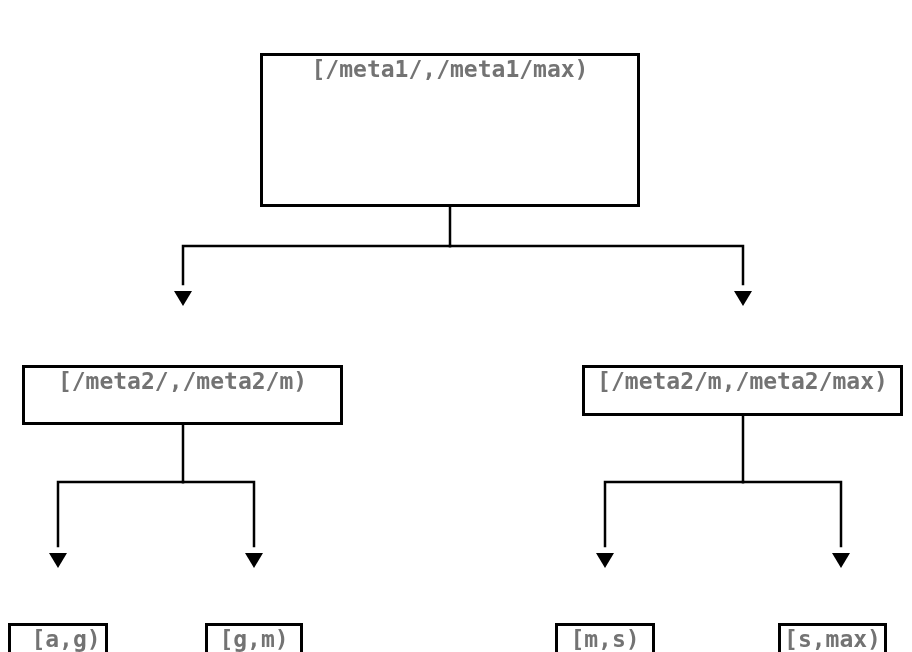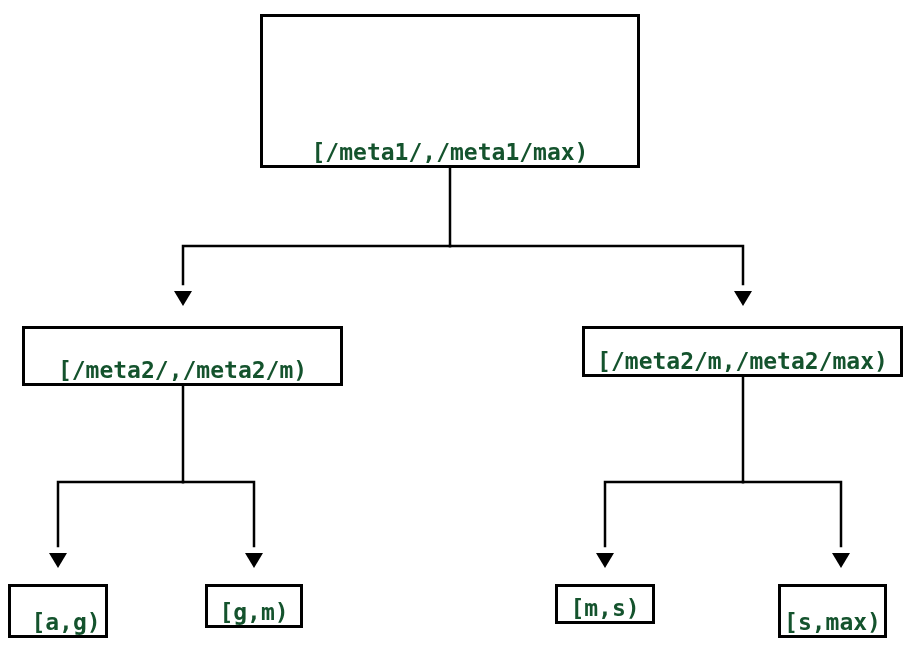--- a/index.html
+++ b/index.html
@@ -25,27 +25,28 @@
     left: 0; top: 0;
     width: 912px;
     height: 652px;
   }
   .node {
     position: absolute;
     box-sizing: border-box;
     border: 3px solid #000000;
     background: #ffffff;
     display: flex;
-    align-items: flex-end;
+    align-items: flex-start;
     justify-content: center;
     font-size: 23px;
     font-weight: bold;
-    color: #14532d;
+    color: #737373;
     white-space: nowrap;
     letter-spacing: 0;
+    margin-top: 39px;
   }
   .node-root  { left: 260px; top: 14px;  width: 380px; height: 154px; }
   .node-left  { left: 22px;  top: 326px; width: 321px; height: 60px;  }
   .node-right { left: 582px; top: 326px; width: 321px; height: 51px;  }
   .node-ag    { left: 8px;   top: 584px; width: 100px; height: 54px; padding-left: 16px;  }
   .node-gm    { left: 205px; top: 584px; width: 98px;  height: 44px;  }
   .node-ms    { left: 555px; top: 584px; width: 100px; height: 40px;  }
   .node-smax  { left: 778px; top: 584px; width: 109px; height: 54px;  }
 </style>
 </head>

